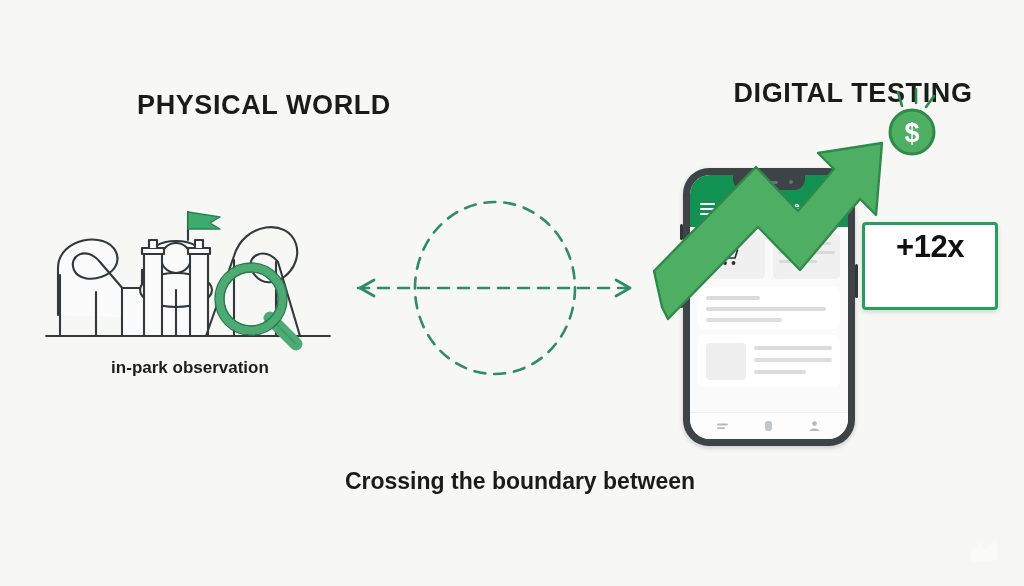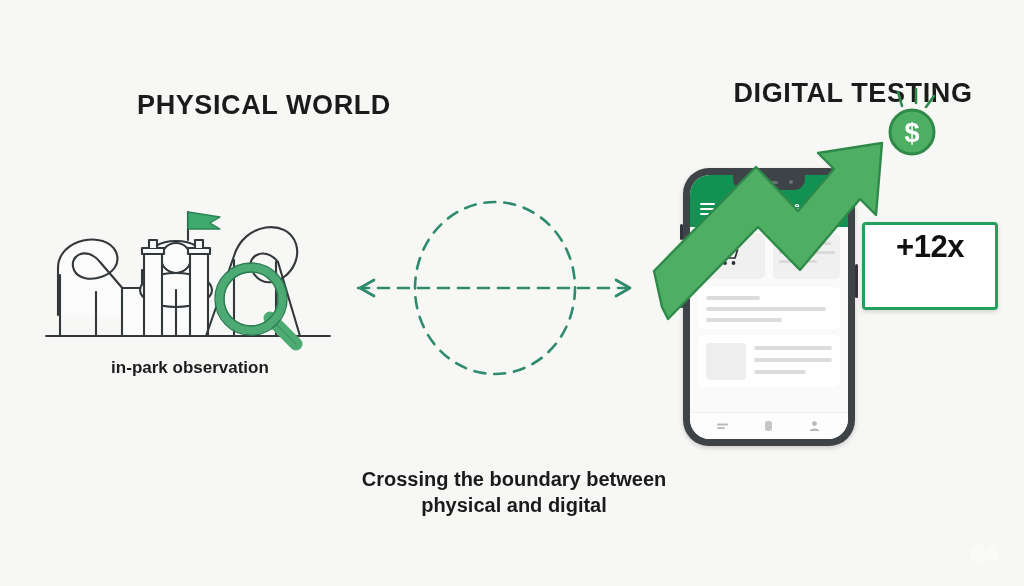--- a/index.html
+++ b/index.html
@@ -31,22 +31,22 @@
   #park-caption{
     position:absolute;left:20px;top:358px;width:340px;
     text-align:center;font-size:17px;font-weight:700;color:#1d1d1d;
   }
 
   
   #boundary{position:absolute;left:330px;top:178px;width:330px;height:220px;}
 
   
   #caption{
-    position:absolute;left:264px;top:466px;width:500px;
-    text-align:center;font-size:20px;font-weight:700;line-height:1.32;
+    position:absolute;left:270px;top:466px;width:500px;
+    text-align:center;font-size:23px;font-weight:700;line-height:1.32;
     color:#1b1b1b;
   }
 
   
   #phone-wrap{position:absolute;left:683px;top:168px;width:172px;height:278px;}
   .phone-body{
     position:absolute;left:0;top:0;width:172px;height:278px;
     background:#3e4347;border-radius:26px;
     box-shadow:0 2px 5px rgba(0,0,0,.18);
   }
@@ -269,20 +269,19 @@
     <circle cx="44" cy="44" r="22" fill="#4eae63" stroke="#2f8a4a" stroke-width="3"></circle>
     <text x="44" y="54" text-anchor="middle" font-family="Liberation Sans, sans-serif" font-size="27" font-weight="700" fill="#ffffff">$</text>
   </svg>
 
   <div id="badge">
     <div class="top">+12x</div>
   </div>
 
   <div id="caption">
     <div>Crossing the boundary between</div>
-    <div>physical and digital</div>
   </div>
 
   <svg id="watermark" viewBox="0 0 44 34">
     <path d="M8 18 L18 8 L24 16 L34 6 L36 26 L10 28 Z" fill="#ffffff"></path>
   </svg>
 
 </div>
 
 </body></html>

